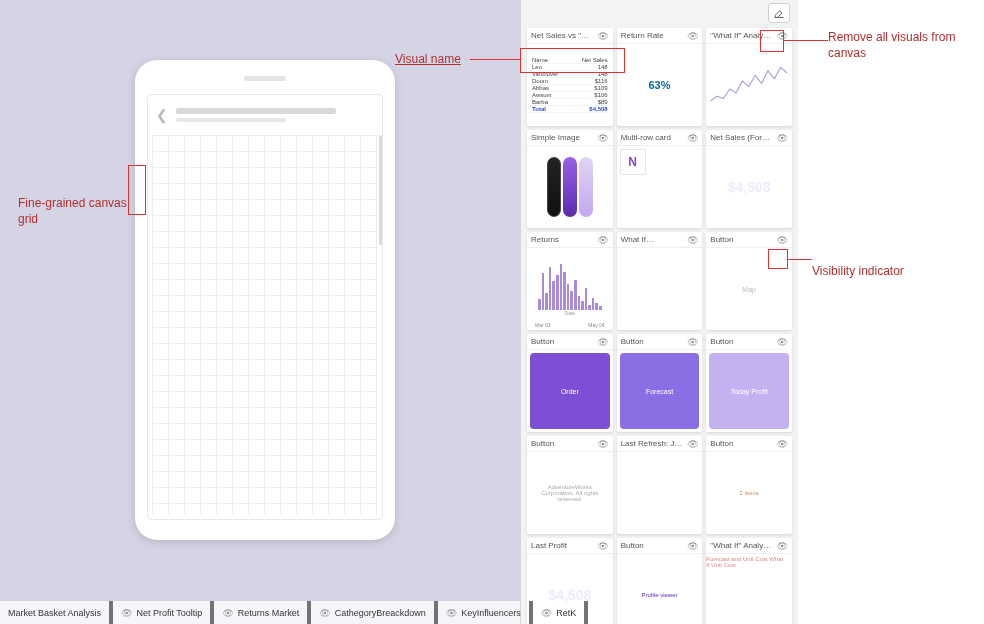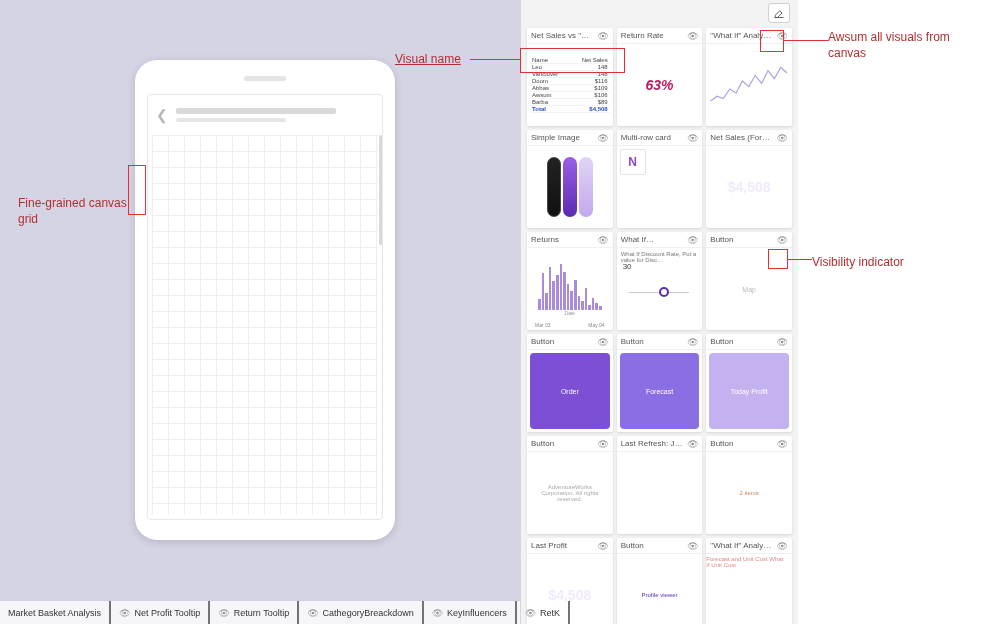--- a/index.html
+++ b/index.html
@@ -16,28 +16,28 @@
   .hdr-line2{height:4px; width:110px; background:#e6e6e6; border-radius:2px;}
   .grid-area{ flex:1; margin:0 4px 4px 4px;
     background-image:
       repeating-linear-gradient(to right, #eeeeee 0 1px, transparent 1px 16px),
       repeating-linear-gradient(to bottom, #eeeeee 0 1px, transparent 1px 16px);
     position:relative;
   }
   .grid-area::after{content:""; position:absolute; right:-4px; top:0; width:3px; height:110px; background:#d9d9d9; border-radius:2px;}
 
   .tabs-bar { position:absolute; left:0; bottom:0; width:520px; height:24px; border-top:1px solid #cfcfdf; background:#f6f6fa; display:flex; align-items:stretch; font-size:9px; color:#333; }
-  .tab { display:flex; align-items:center; gap:4px; padding:0 8px; border-right:2px solid #737373; white-space:nowrap; cursor:default;}
+  .tab { display:flex; align-items:center; gap:4px; padding:0 8px; border-right:4px solid #737373; white-space:nowrap; cursor:default;}
   .tab .eye{color:#888; font-size:9px;}
   
   .annot { position:absolute; color:#b03030; font-size:12px; line-height:1.3; font-family:"Segoe UI",Arial; }
   .annot-canvas{ left:18px; top:180px; width:110px;margin-top:16px; }
   .annot-vname{ left:395px; top:52px;text-decoration:underline; }
   .annot-remove{ left:828px; top:30px; }
-  .annot-vis{ left:812px; top:255px; }
+  .annot-vis{ left:812px; top:264px; }
   .callout-box{ position:absolute; border:1px solid #d33; pointer-events:none; }
   .cb-canvas{left:128px; top:165px; width:18px; height:50px;}
   .cb-vname{left:520px; top:48px; width:105px; height:25px;}
   .cb-remove{left:760px; top:30px; width:24px; height:22px;}
   .cb-vis{left:768px; top:249px; width:20px; height:20px;}
   .leader{position:absolute; background:#d33; height:1px;}
   .ld-vname{left:470px; top:59px; width:50px;}
   .ld-remove{left:784px; top:40px; width:44px;}
   .ld-vis{left:788px; top:259px; width:24px;}
 
@@ -52,21 +52,21 @@
   .tile-hd{ display:flex; align-items:center; justify-content:space-between; padding:3px 4px; font-size:8px; color:#555; border-bottom:1px solid #f0f0f0; height:16px;}
   .tile-hd .ttl{ white-space:nowrap; overflow:hidden; text-overflow:ellipsis; max-width:80%; }
   .eye-icon{ font-size:9px; color:#888; }
   .tile-body{ flex:1; display:flex; align-items:center; justify-content:center; font-size:9px; color:#444; position:relative; padding:3px; overflow:hidden;}
 
   
   .tbl{width:100%; font-size:6px; border-collapse:collapse;}
   .tbl td{padding:0 2px; border-bottom:1px solid #f3f3f3;}
   .tbl .num{text-align:right;}
   .tbl .total td{font-weight:bold; color:#2a4ec6;}
-  .kpi-text{font-weight:bold; font-size:14px; color:#be185d;font-style:italic;}
+  .kpi-text{font-weight:bold; font-size:11px; color:#0369a1;}
   .spark{width:100%; height:100%;}
   .skate{display:flex; gap:2px; align-items:center; justify-content:center;}
   .board{width:14px; height:60px; border-radius:8px;}
   .b1{background:linear-gradient(#222,#111); border:1px solid #444;}
   .b2{background:linear-gradient(#9a60e8,#5b2bb0);}
   .b3{background:linear-gradient(#e0d4f5,#c3a8ef);}
   .mrbox{border:1px solid #e5e5e5;width:26px;height:26px;display:flex;align-items:center;justify-content:center;color:#8c49c9;font-size:12px;font-weight:bold;border-radius:2px;}
   .big-fade{color:#f1eaff; font-size:14px; font-weight:bold;}
   .bars{display:flex; align-items:flex-end; gap:1px; height:48px; width:80%;}
   .bars span{width:3px; background:#a98bdc;}
@@ -107,21 +107,21 @@
     <div class="tabs-bar">
       <div class="tab">
           <span>Market Basket Analysis</span>
         </div>
       <div class="tab">
           <span class="eye">👁</span>
           <span>Net Profit Tooltip</span>
         </div>
       <div class="tab">
           <span class="eye">👁</span>
-          <span>Return Tooltip</span>
+          <span>Returns Market</span>
         </div>
       <div class="tab">
           <span class="eye">👁</span>
           <span>CathegoryBreackdown</span>
         </div>
       <div class="tab">
           <span class="eye">👁</span>
           <span>KeyInfluencers</span>
         </div>
       <div class="tab">
@@ -273,27 +273,20 @@
             </div>
           <div style="font-size:5px;color:#999">Date</div>
         </div>
       </div>
 
       <div class="tile">
         <div class="tile-hd">
             <span class="ttl">What If…</span>
             <span class="eye-icon">👁</span>
           </div>
-        <div class="tile-body">
-          <span class="what-label">What If Discount Rate, Put a value for Disc…</span>
-          <span class="what-val">30</span>
-          <div class="slider">
-              <div class="knob"></div>
-            </div>
-        </div>
       </div>
 
       <div class="tile">
         <div class="tile-hd">
             <span class="ttl">Button</span>
             <span class="eye-icon">👁</span>
           </div>
         <div class="tile-body">
             <span class="map-label">Map</span>
           </div>
@@ -387,20 +380,20 @@
 
   <div class="margin-col"></div>
 
   <div class="annot annot-canvas">Fine-grained canvas grid</div>
   <div class="callout-box cb-canvas"></div>
 
   <div class="annot annot-vname">Visual name</div>
   <div class="leader ld-vname"></div>
   <div class="callout-box cb-vname"></div>
 
-  <div class="annot annot-remove">Awsum all visuals from canvas</div>
+  <div class="annot annot-remove">Remove all visuals from canvas</div>
   <div class="leader ld-remove"></div>
   <div class="callout-box cb-remove"></div>
 
   <div class="annot annot-vis">Visibility indicator</div>
   <div class="leader ld-vis"></div>
   <div class="callout-box cb-vis"></div>
 </div>
 
 </body></html>

